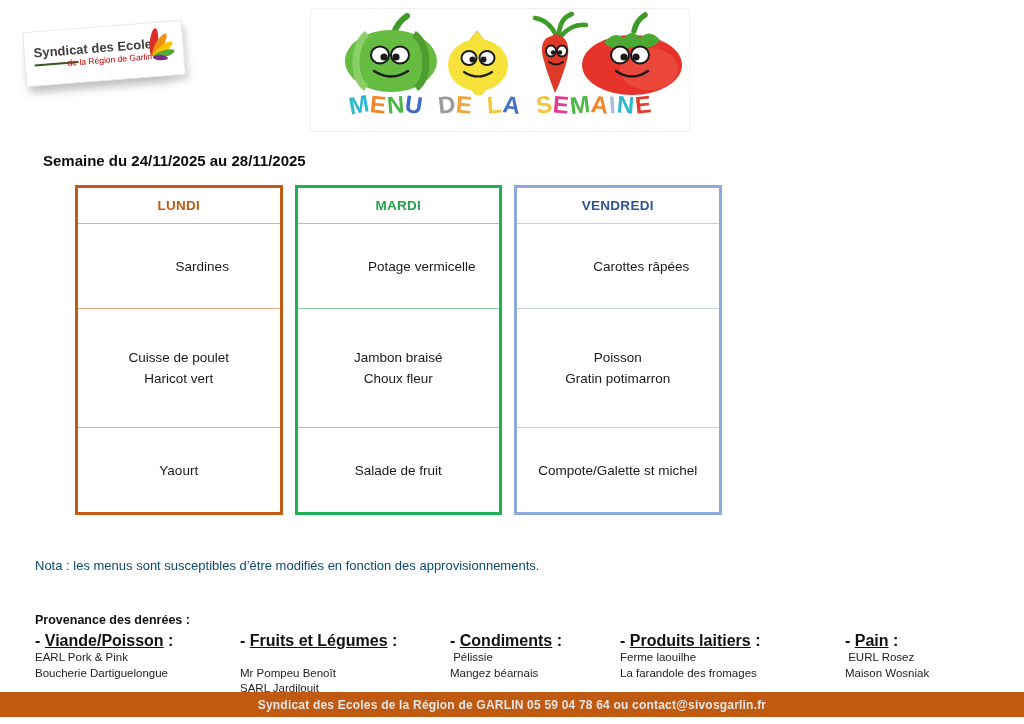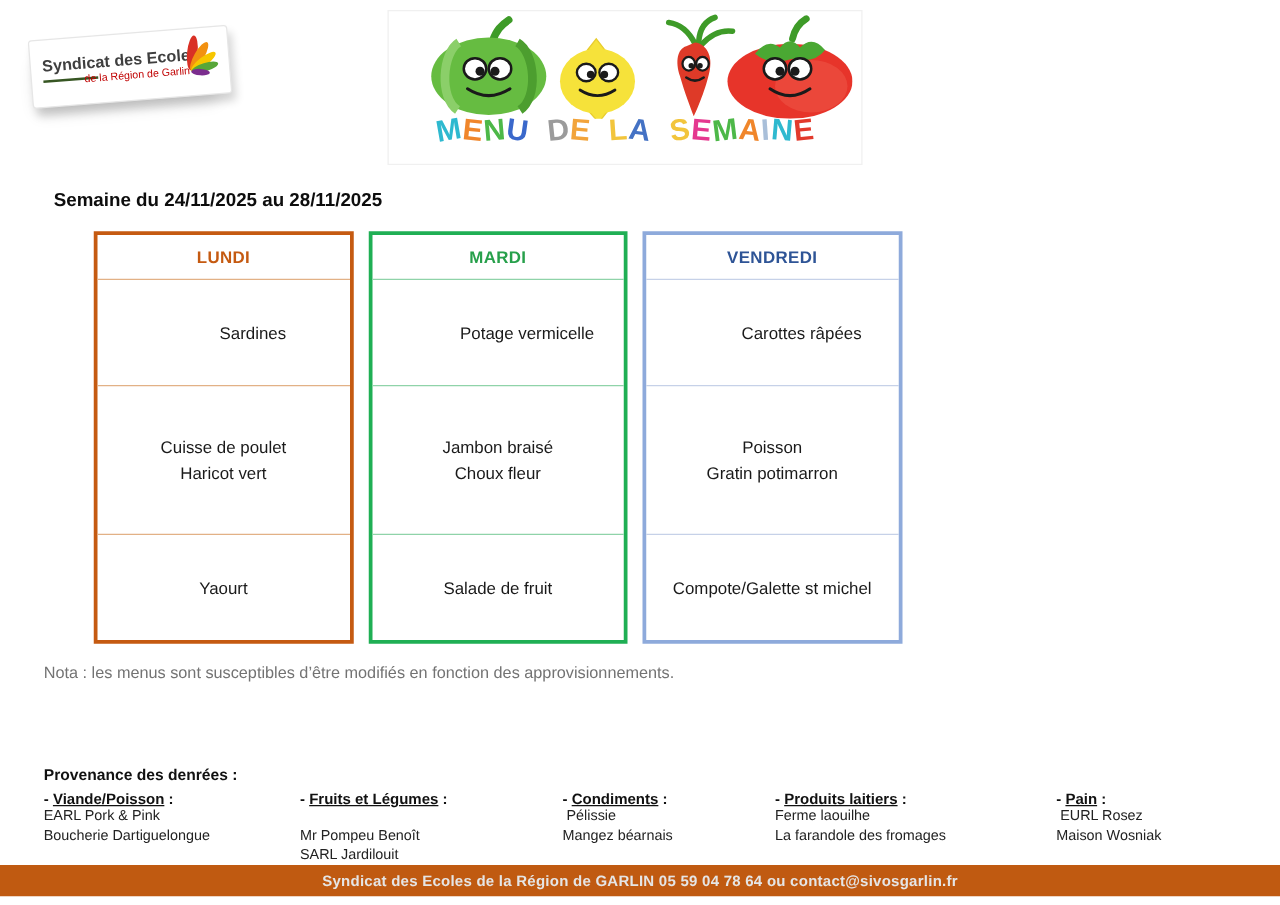--- a/index.html
+++ b/index.html
@@ -43,30 +43,30 @@
     font-weight:bold;font-size:13.5px;color:var(--head);letter-spacing:.3px;
   }
   .dish{
     display:flex;align-items:center;justify-content:center;text-align:center;
     white-space:pre-line;font-size:13.5px;color:#1a1a1a;line-height:21px;
   }
   .dish.d0{height:84px;border-bottom:1px solid var(--sep);padding-left:47px;}
   .dish.d1{height:118px;border-bottom:1px solid var(--sep);}
   .dish.d2{flex:1;}
   
-  .nota{position:absolute;left:35px;top:530px;font-size:13px;color:#737373;}
+  .nota{position:absolute;left:35px;top:558px;font-size:13px;color:#0c4a6e;}
   .prov{position:absolute;left:35px;top:565px;right:16px;}
   .prov-heading{font-size:12.5px;font-weight:bold;margin-top:48px;}
   .prov-cols{display:flex;margin-top:5px;}
   .prov-col:nth-of-type(1){width:205px;}
   .prov-col:nth-of-type(2){width:210px;}
   .prov-col:nth-of-type(3){width:170px;}
   .prov-col:nth-of-type(4){width:225px;}
   .prov-col:nth-of-type(5){width:auto;}
-  .prov-label-line{font-size:12px;font-weight:bold;white-space:pre;}
+  .prov-label-line{font-size:16px;font-weight:bold;white-space:pre;}
   .prov-label-line .lbl{text-decoration:underline;}
   .prov-entries{font-size:11.5px;line-height:15.5px;white-space:pre;margin-top:0;color:#222;}
   
   .footer{
     position:absolute;left:0;top:692px;width:1024px;height:25px;
     background:#C05A11;display:flex;align-items:center;justify-content:center;
   }
   .footer-text{color:#e5e5e5;font-weight:bold;font-size:12px;letter-spacing:.2px;}
 </style>
 </head>

